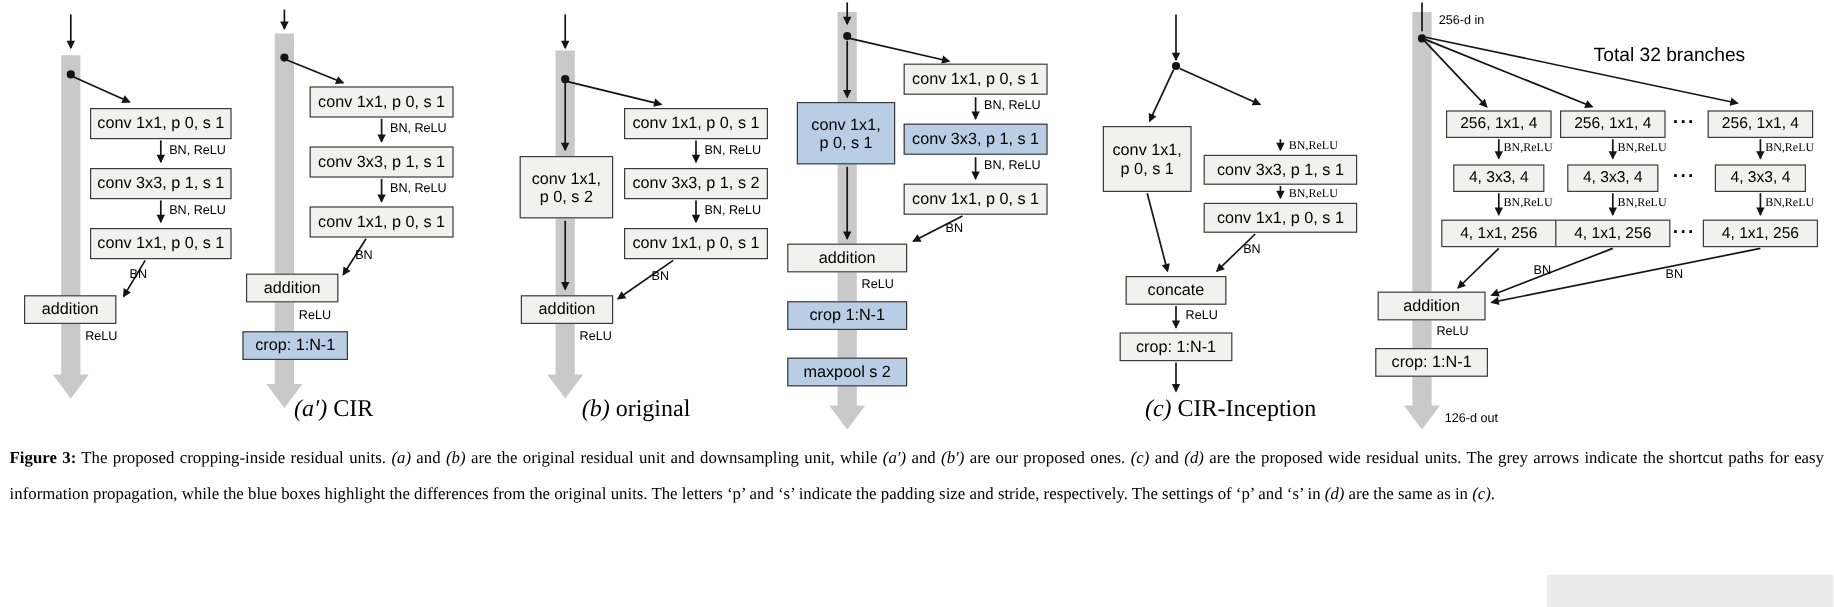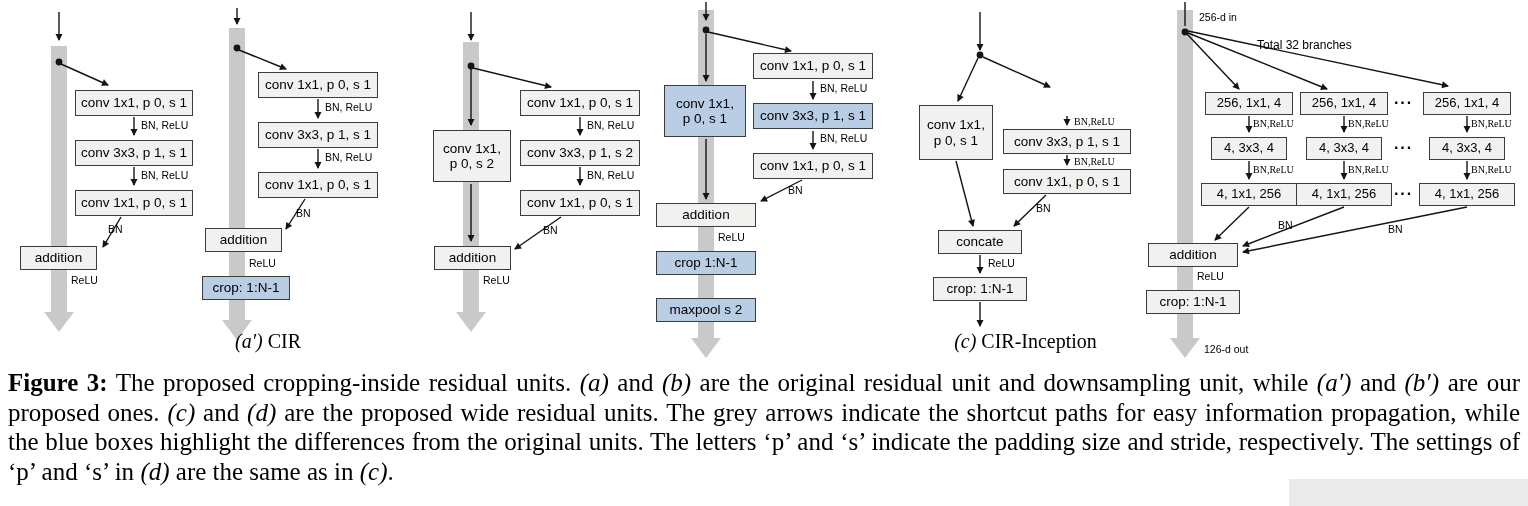--- a/index.html
+++ b/index.html
@@ -9,21 +9,21 @@
   .box { position:absolute; box-sizing:border-box; border:1px solid #3c3c3c; background:#f1f2ef;
          display:flex; align-items:center; justify-content:center; text-align:center;
          font-size:13.5px; line-height:1.12; white-space:pre-line; color:#000; }
   .box.blue { background:#b9cde5; }
   .box.small { font-size:13px; }
   .sm { position:absolute; font-size:10.5px; white-space:nowrap; color:#000; }
   .sm.tiny { font-size:10px;font-family:Liberation Serif, serif; }
   .dots { position:absolute; font-size:16px; font-weight:bold; letter-spacing:1px; color:#000; }
   .dcap { position:absolute; font-family:"Liberation Serif", serif; font-size:20px; text-align:center; color:#000; }
   .figcap { position:absolute; left:8px; top:368px; width:1512px;
-            font-family:"Liberation Serif", serif; font-size:25px; line-height:29.5px;
+            font-family:"Liberation Serif", serif; font-size:14px; line-height:29.5px;
             text-align:justify; color:#000; }
   .grey-panel { position:absolute; left:1289px; top:479px; width:239px; height:27px; background:#ebebeb; }
 </style>
 </head>
 <body>
 
 <div class="stage">
 
   <svg class="wires" width="1528" height="365">
     <defs>
@@ -131,32 +131,33 @@
 
   <div class="box" style="left:258px;top:72px;width:120px;height:26px">conv 1x1, p 0, s 1</div>
   <span class="sm" style="left:325px;top:101px">BN, ReLU</span>
   <div class="box" style="left:258px;top:122px;width:120px;height:26px">conv 3x3, p 1, s 1</div>
   <span class="sm" style="left:325px;top:151px">BN, ReLU</span>
   <div class="box" style="left:258px;top:172px;width:120px;height:26px">conv 1x1, p 0, s 1</div>
   <span class="sm" style="left:296px;top:207px">BN</span>
   <div class="box" style="left:205px;top:228px;width:77px;height:24px">addition</div>
   <span class="sm" style="left:249px;top:257px">ReLU</span>
   <div class="box blue" style="left:202px;top:276px;width:88px;height:24px">crop: 1:N-1</div>
-  <div class="dcap" style="left:198px;top:330px;width:140px"><i>(a′)</i><span> CIR</span></div>
+  <div class="dcap" style="left:208px;top:330px;width:140px"><i>(a′)</i><span> CIR</span></div>
 
   <div class="box" style="left:433px;top:130px;width:78px;height:52px">conv 1x1,
 p 0, s 2</div>
   <div class="box" style="left:520px;top:90px;width:120px;height:26px">conv 1x1, p 0, s 1</div>
   <span class="sm" style="left:587px;top:119px">BN, ReLU</span>
   <div class="box" style="left:520px;top:140px;width:120px;height:26px">conv 3x3, p 1, s 2</div>
   <span class="sm" style="left:587px;top:169px">BN, ReLU</span>
   <div class="box" style="left:520px;top:190px;width:120px;height:26px">conv 1x1, p 0, s 1</div>
   <span class="sm" style="left:543px;top:224px">BN</span>
   <div class="box" style="left:434px;top:246px;width:77px;height:24px">addition</div>
   <span class="sm" style="left:483px;top:274px">ReLU</span>
+  <div class="dcap" style="left:455px;top:330px;width:150px"><i>(b)</i><span> original</span></div>
 
   <div class="box blue" style="left:664px;top:85px;width:82px;height:52px">conv 1x1,
 p 0, s 1</div>
   <div class="box" style="left:753px;top:53px;width:120px;height:26px">conv 1x1, p 0, s 1</div>
   <span class="sm" style="left:820px;top:82px">BN, ReLU</span>
   <div class="box blue" style="left:753px;top:103px;width:120px;height:26px">conv 3x3, p 1, s 1</div>
   <span class="sm" style="left:820px;top:132px">BN, ReLU</span>
   <div class="box" style="left:753px;top:153px;width:120px;height:26px">conv 1x1, p 0, s 1</div>
   <span class="sm" style="left:788px;top:184px">BN</span>
   <div class="box" style="left:656px;top:203px;width:100px;height:24px">addition</div>
@@ -170,21 +171,21 @@
   <div class="box" style="left:1003px;top:129px;width:128px;height:25px">conv 3x3, p 1, s 1</div>
   <span class="sm tiny" style="left:1074px;top:156px">BN,ReLU</span>
   <div class="box" style="left:1003px;top:169px;width:128px;height:25px">conv 1x1, p 0, s 1</div>
   <span class="sm" style="left:1036px;top:202px">BN</span>
   <div class="box" style="left:938px;top:230px;width:84px;height:24px">concate</div>
   <span class="sm" style="left:988px;top:257px">ReLU</span>
   <div class="box" style="left:933px;top:277px;width:94px;height:24px">crop: 1:N-1</div>
   <div class="dcap" style="left:928px;top:330px;width:195px"><i>(c)</i><span> CIR-Inception</span></div>
 
   <span class="sm" style="left:1199px;top:11px">256-d in</span>
-  <span class="sm" style="left:1257px;top:38px;font-size:12px">Total 32 branches</span>
+  <span class="sm" style="left:1328px;top:38px;font-size:16px">Total 32 branches</span>
 
   <div class="box small" style="left:1205px;top:92px;width:88px;height:23px">256, 1x1, 4</div>
   <div class="box small" style="left:1300px;top:92px;width:88px;height:23px">256, 1x1, 4</div>
   <div class="box small" style="left:1423px;top:92px;width:88px;height:23px">256, 1x1, 4</div>
   <span class="dots" style="left:1394px;top:94px">···</span>
 
   <span class="sm tiny" style="left:1253px;top:118px">BN,ReLU</span>
   <span class="sm tiny" style="left:1348px;top:118px">BN,ReLU</span>
   <span class="sm tiny" style="left:1471px;top:118px">BN,ReLU</span>
 

